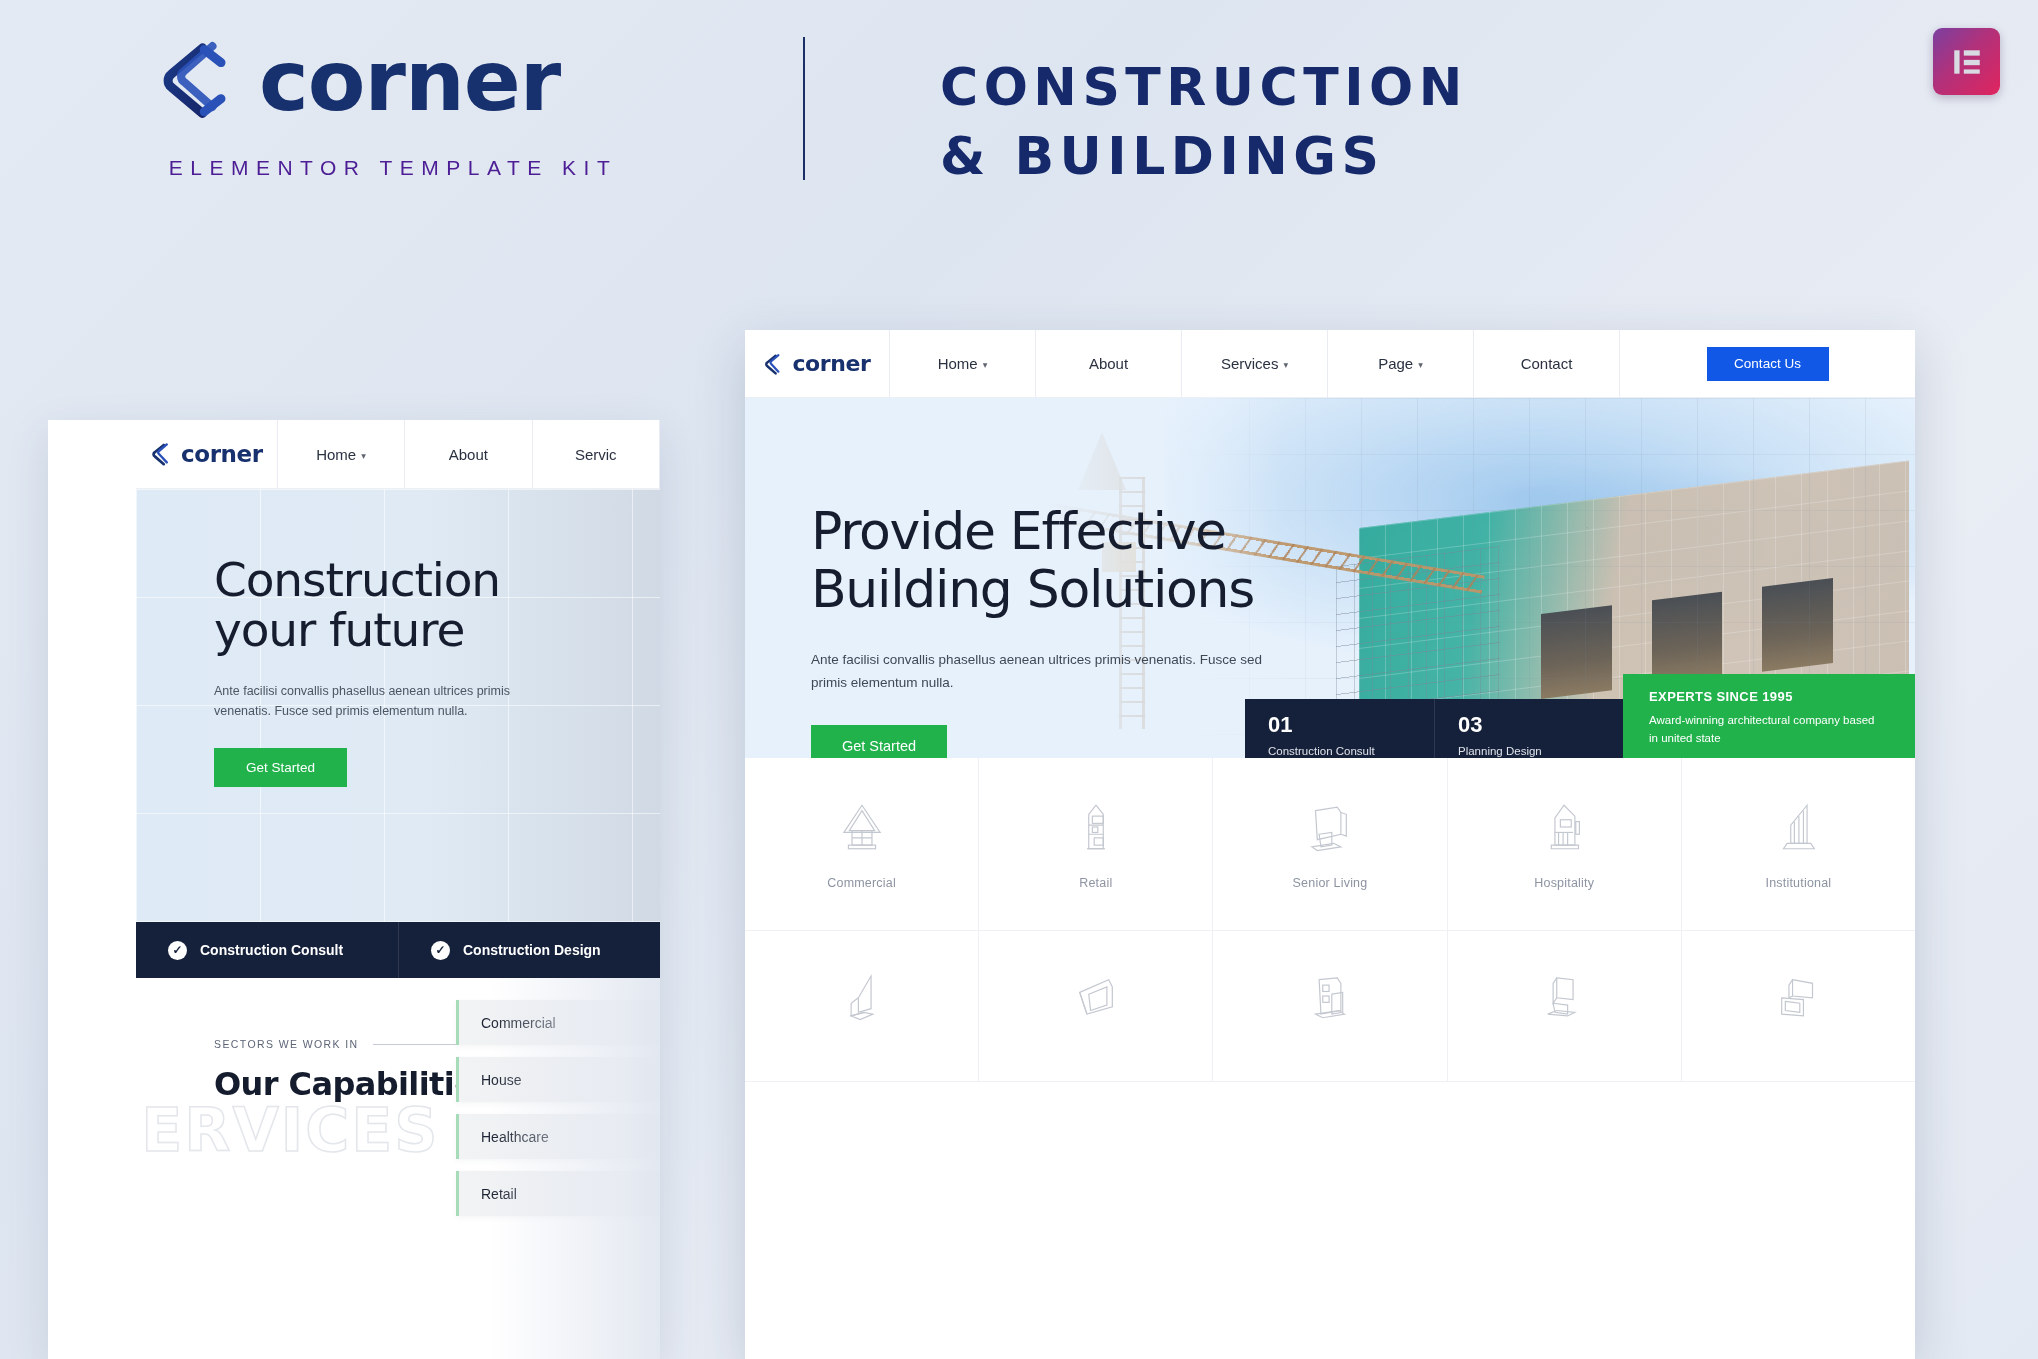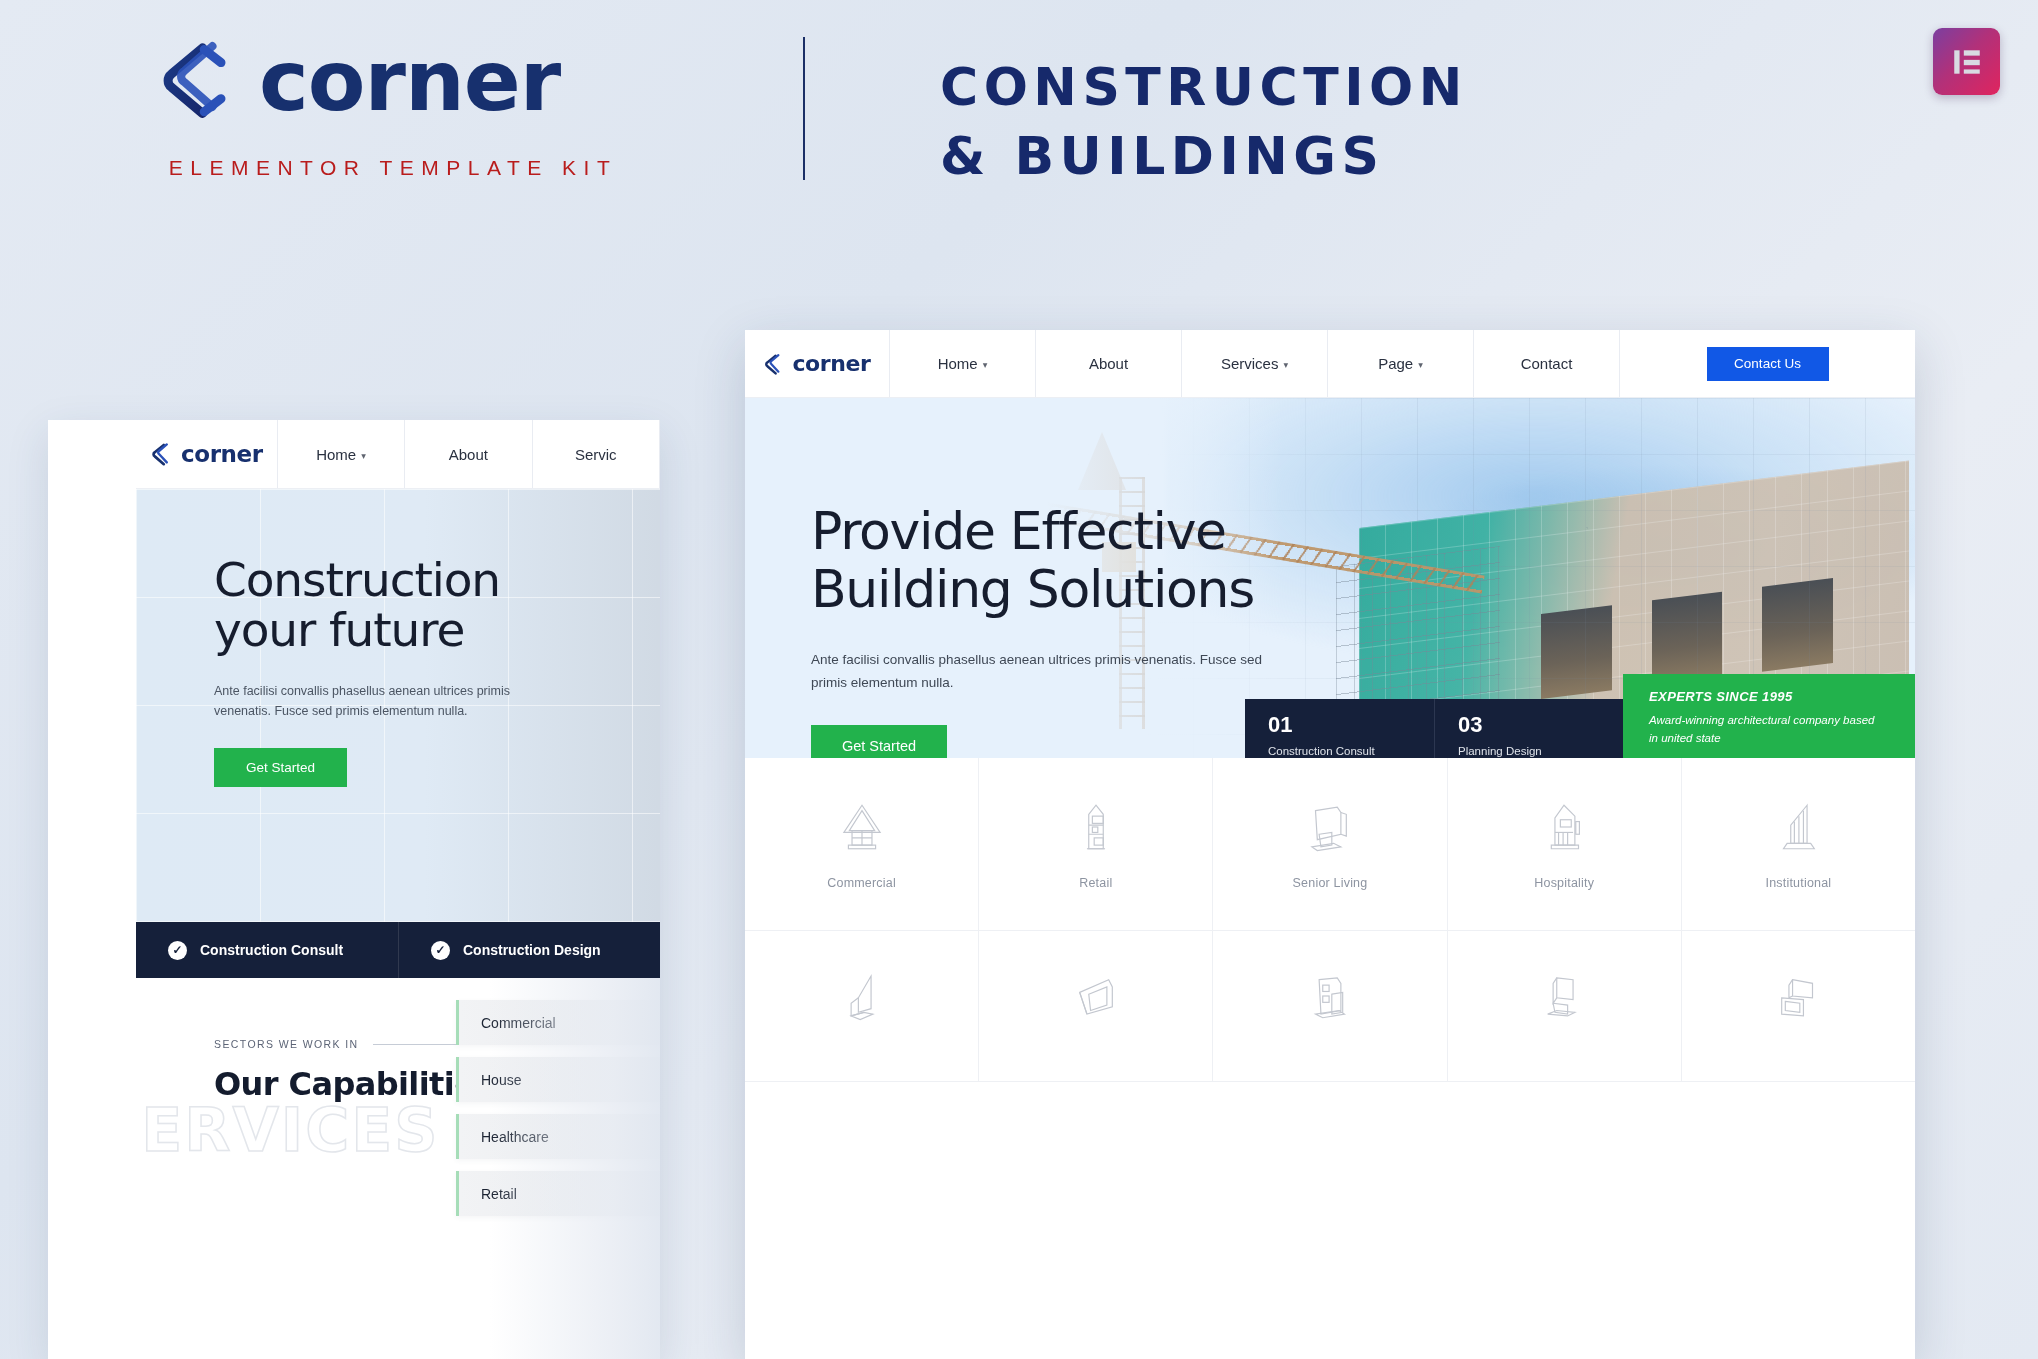--- a/index.html
+++ b/index.html
@@ -37,21 +37,21 @@
     font-weight: 700;
     letter-spacing: -1px;
     color: #17306e;
     line-height: 1;
     font-family: "DejaVu Sans", sans-serif;
   }
   .brand-sub {
     margin-top: 32px;
     font-size: 21px;
     letter-spacing: 7.5px;
-    color: #b91c1c;
+    color: #4c1d95;
     font-weight: 400;
     text-align: center;
     padding-left: 6px;
   }
   .brand-divider {
     position: absolute;
     left: 803px; top: 37px;
     width: 2px; height: 143px;
     background: #1b2f66;
   }
@@ -446,21 +446,20 @@
     margin-top: 25px;
   }
   .stat-dark + .stat-dark { border-left: 1px solid #2c3751; }
   .stat-num { font-size: 22px; font-weight: 700; line-height: 1.2; }
   .stat-lbl { font-size: 11.5px; margin-top: 7px; color: #dfe3ea; }
   .stat-green {
     flex: 1;
     background: #22b24c;
     padding: 15px 34px 0 26px;
     color: #fff;
-    font-style: italic;
   }
   .stat-green .sg-title { font-size: 13px; font-weight: 700; letter-spacing: .4px; }
   .stat-green .sg-sub { font-size: 11.5px; line-height: 1.55; margin-top: 8px; max-width: 290px; }
 
   .mr-grid {
     position: relative;
     background: #fff;
     padding: 0;
   }
   .grid-row {

